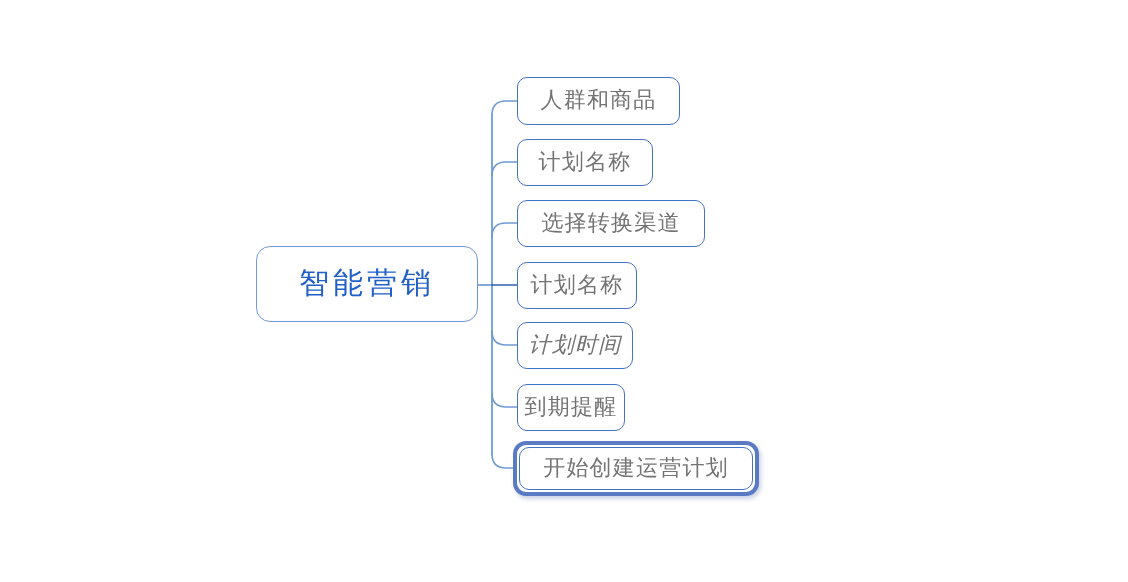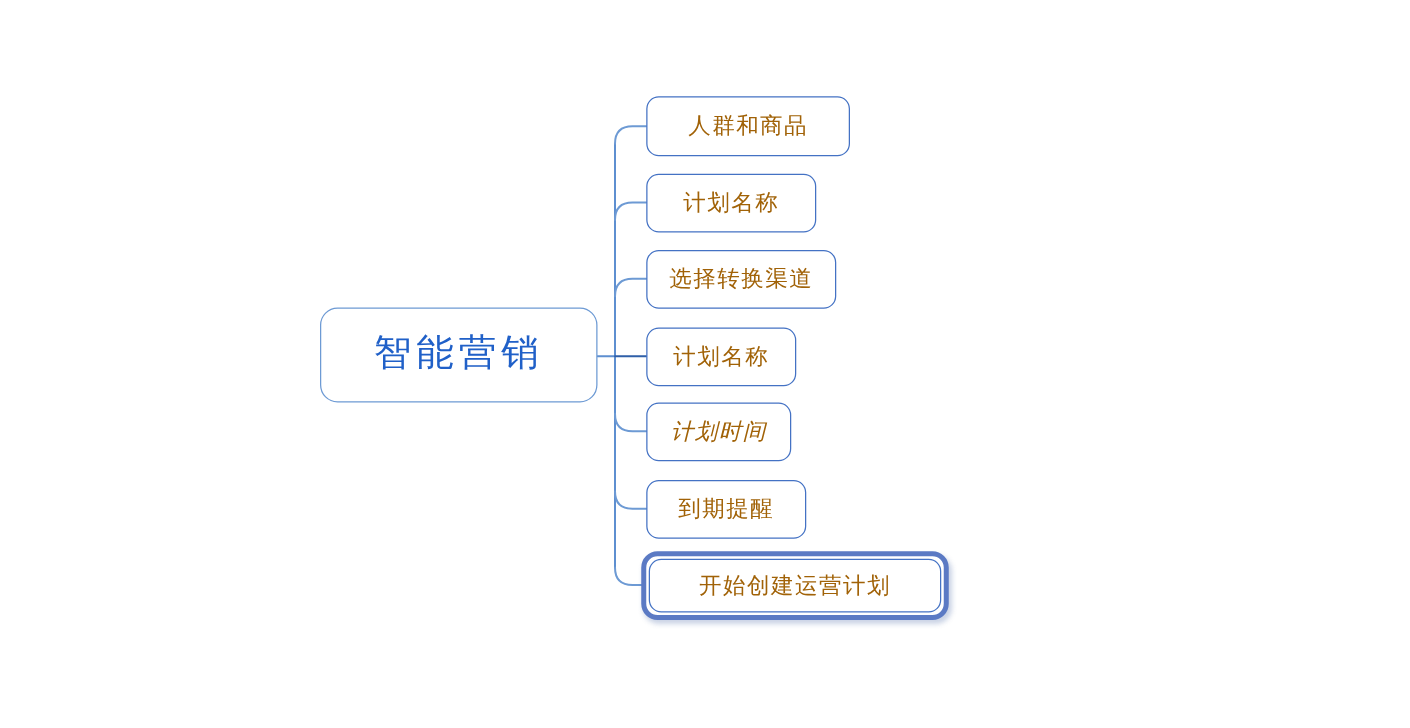--- a/index.html
+++ b/index.html
@@ -33,22 +33,22 @@
     box-sizing: border-box;
     background: #ffffff;
     border: 1.4px solid #4472c4;
     border-radius: 10px;
     display: flex;
     align-items: center;
     justify-content: center;
     white-space: nowrap;
   }
   .node-label {
-    color: #a16207;
-    font-size: 18px;
+    color: #737373;
+    font-size: 22px;
     line-height: 1;
     letter-spacing: 1.2px;
     padding-bottom: 2px;
   }
   #root-node {
     left: 256px;
     top: 246px;
     width: 222px;
     height: 76px;
     border-radius: 14px;
@@ -111,33 +111,33 @@
   </div>
 
   <div class="node child-node" style="top:77px; width:163px; height:48px;">
     <span class="node-label">人群和商品</span>
   </div>
 
   <div class="node child-node" style="top:139px; width:136px; height:47px;">
     <span class="node-label">计划名称</span>
   </div>
 
-  <div class="node child-node" style="top:200px; width:152px; height:47px;text-align:right;">
+  <div class="node child-node" style="top:200px; width:188px; height:47px;text-align:right;">
     <span class="node-label">选择转换渠道</span>
   </div>
 
   <div class="node child-node" style="top:262px; width:120px; height:47px;">
     <span class="node-label">计划名称</span>
   </div>
 
   <div class="node child-node" style="top:322px; width:116px; height:47px;font-style:italic;">
     <span class="node-label">计划时间</span>
   </div>
 
-  <div class="node child-node" style="top:384px; width:128px; height:47px;">
+  <div class="node child-node" style="top:384px; width:108px; height:47px;">
     <span class="node-label">到期提醒</span>
   </div>
 
   <div class="selected-wrap" style="left:513px; top:441px; width:246px; height:55px;">
     <div class="node">
       <span class="node-label">开始创建运营计划</span>
     </div>
   </div>
 
 </div>

